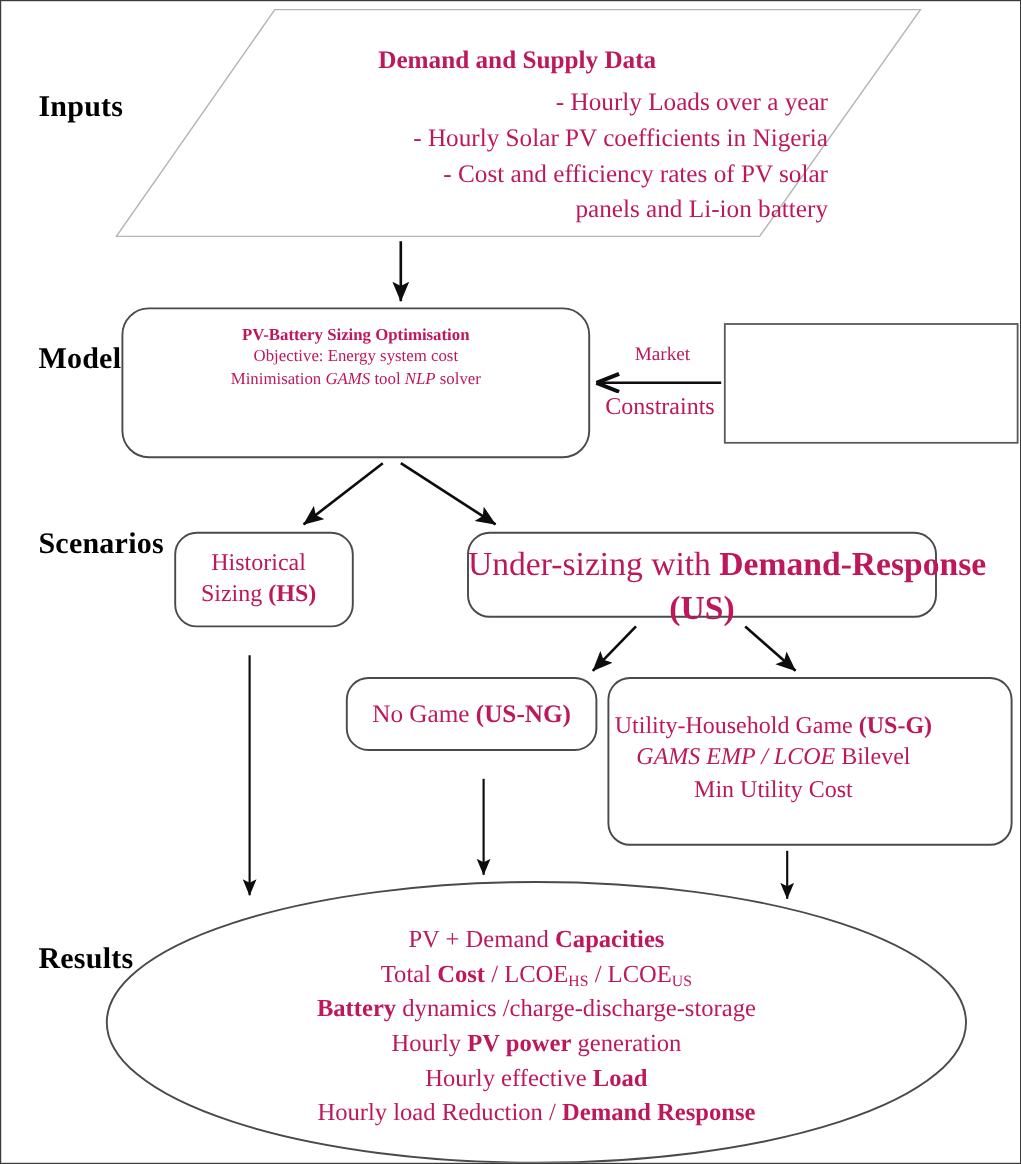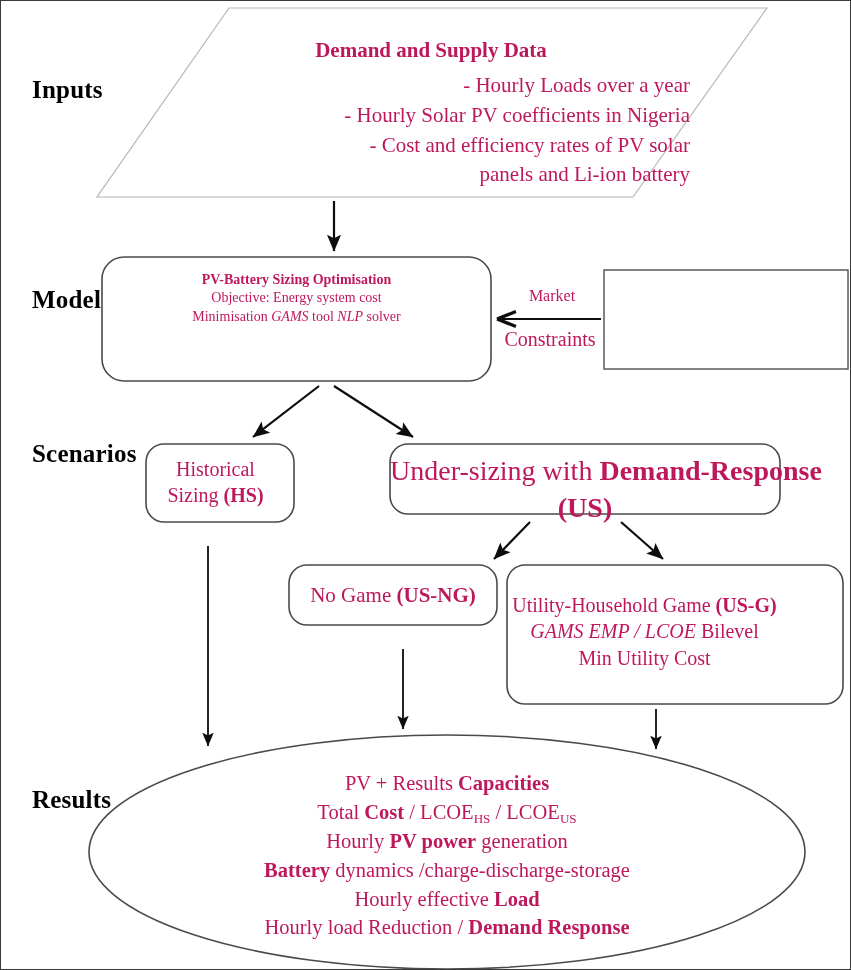--- a/index.html
+++ b/index.html
@@ -174,26 +174,26 @@
   </div>
 
   <div class="node-text" style="left:506px; top:591px; width:275px; font-size:20px;">
     <div><span>Utility-Household Game </span><span class="b">(US-G)</span></div>
     <div><span class="i">GAMS EMP / LCOE</span><span> Bilevel</span></div>
     <div>Min Utility Cost</div>
   </div>
 
   <div class="node-text" style="left:146px; top:768px; width:600px; font-size:20.5px; line-height:1.41;">
 
-    <div><span>PV + Results </span><span class="b">Capacities</span></div>
+    <div><span>PV + Demand </span><span class="b">Capacities</span></div>
 
     <div><span>Total </span><span class="b">Cost</span><span> / LCOE</span><sub>HS</sub><span> / LCOE</span><sub>US</sub></div>
 
+    <div><span class="b">Battery</span><span> dynamics /charge-discharge-storage</span></div>
+
     <div><span>Hourly </span><span class="b">PV power</span><span> generation</span></div>
-
-    <div><span class="b">Battery</span><span> dynamics /charge-discharge-storage</span></div>
 
     <div><span>Hourly effective </span><span class="b">Load</span></div>
 
     <div><span>Hourly load Reduction / </span><span class="b">Demand Response</span></div>
   </div>
 
 </div>
 
 </body></html>

